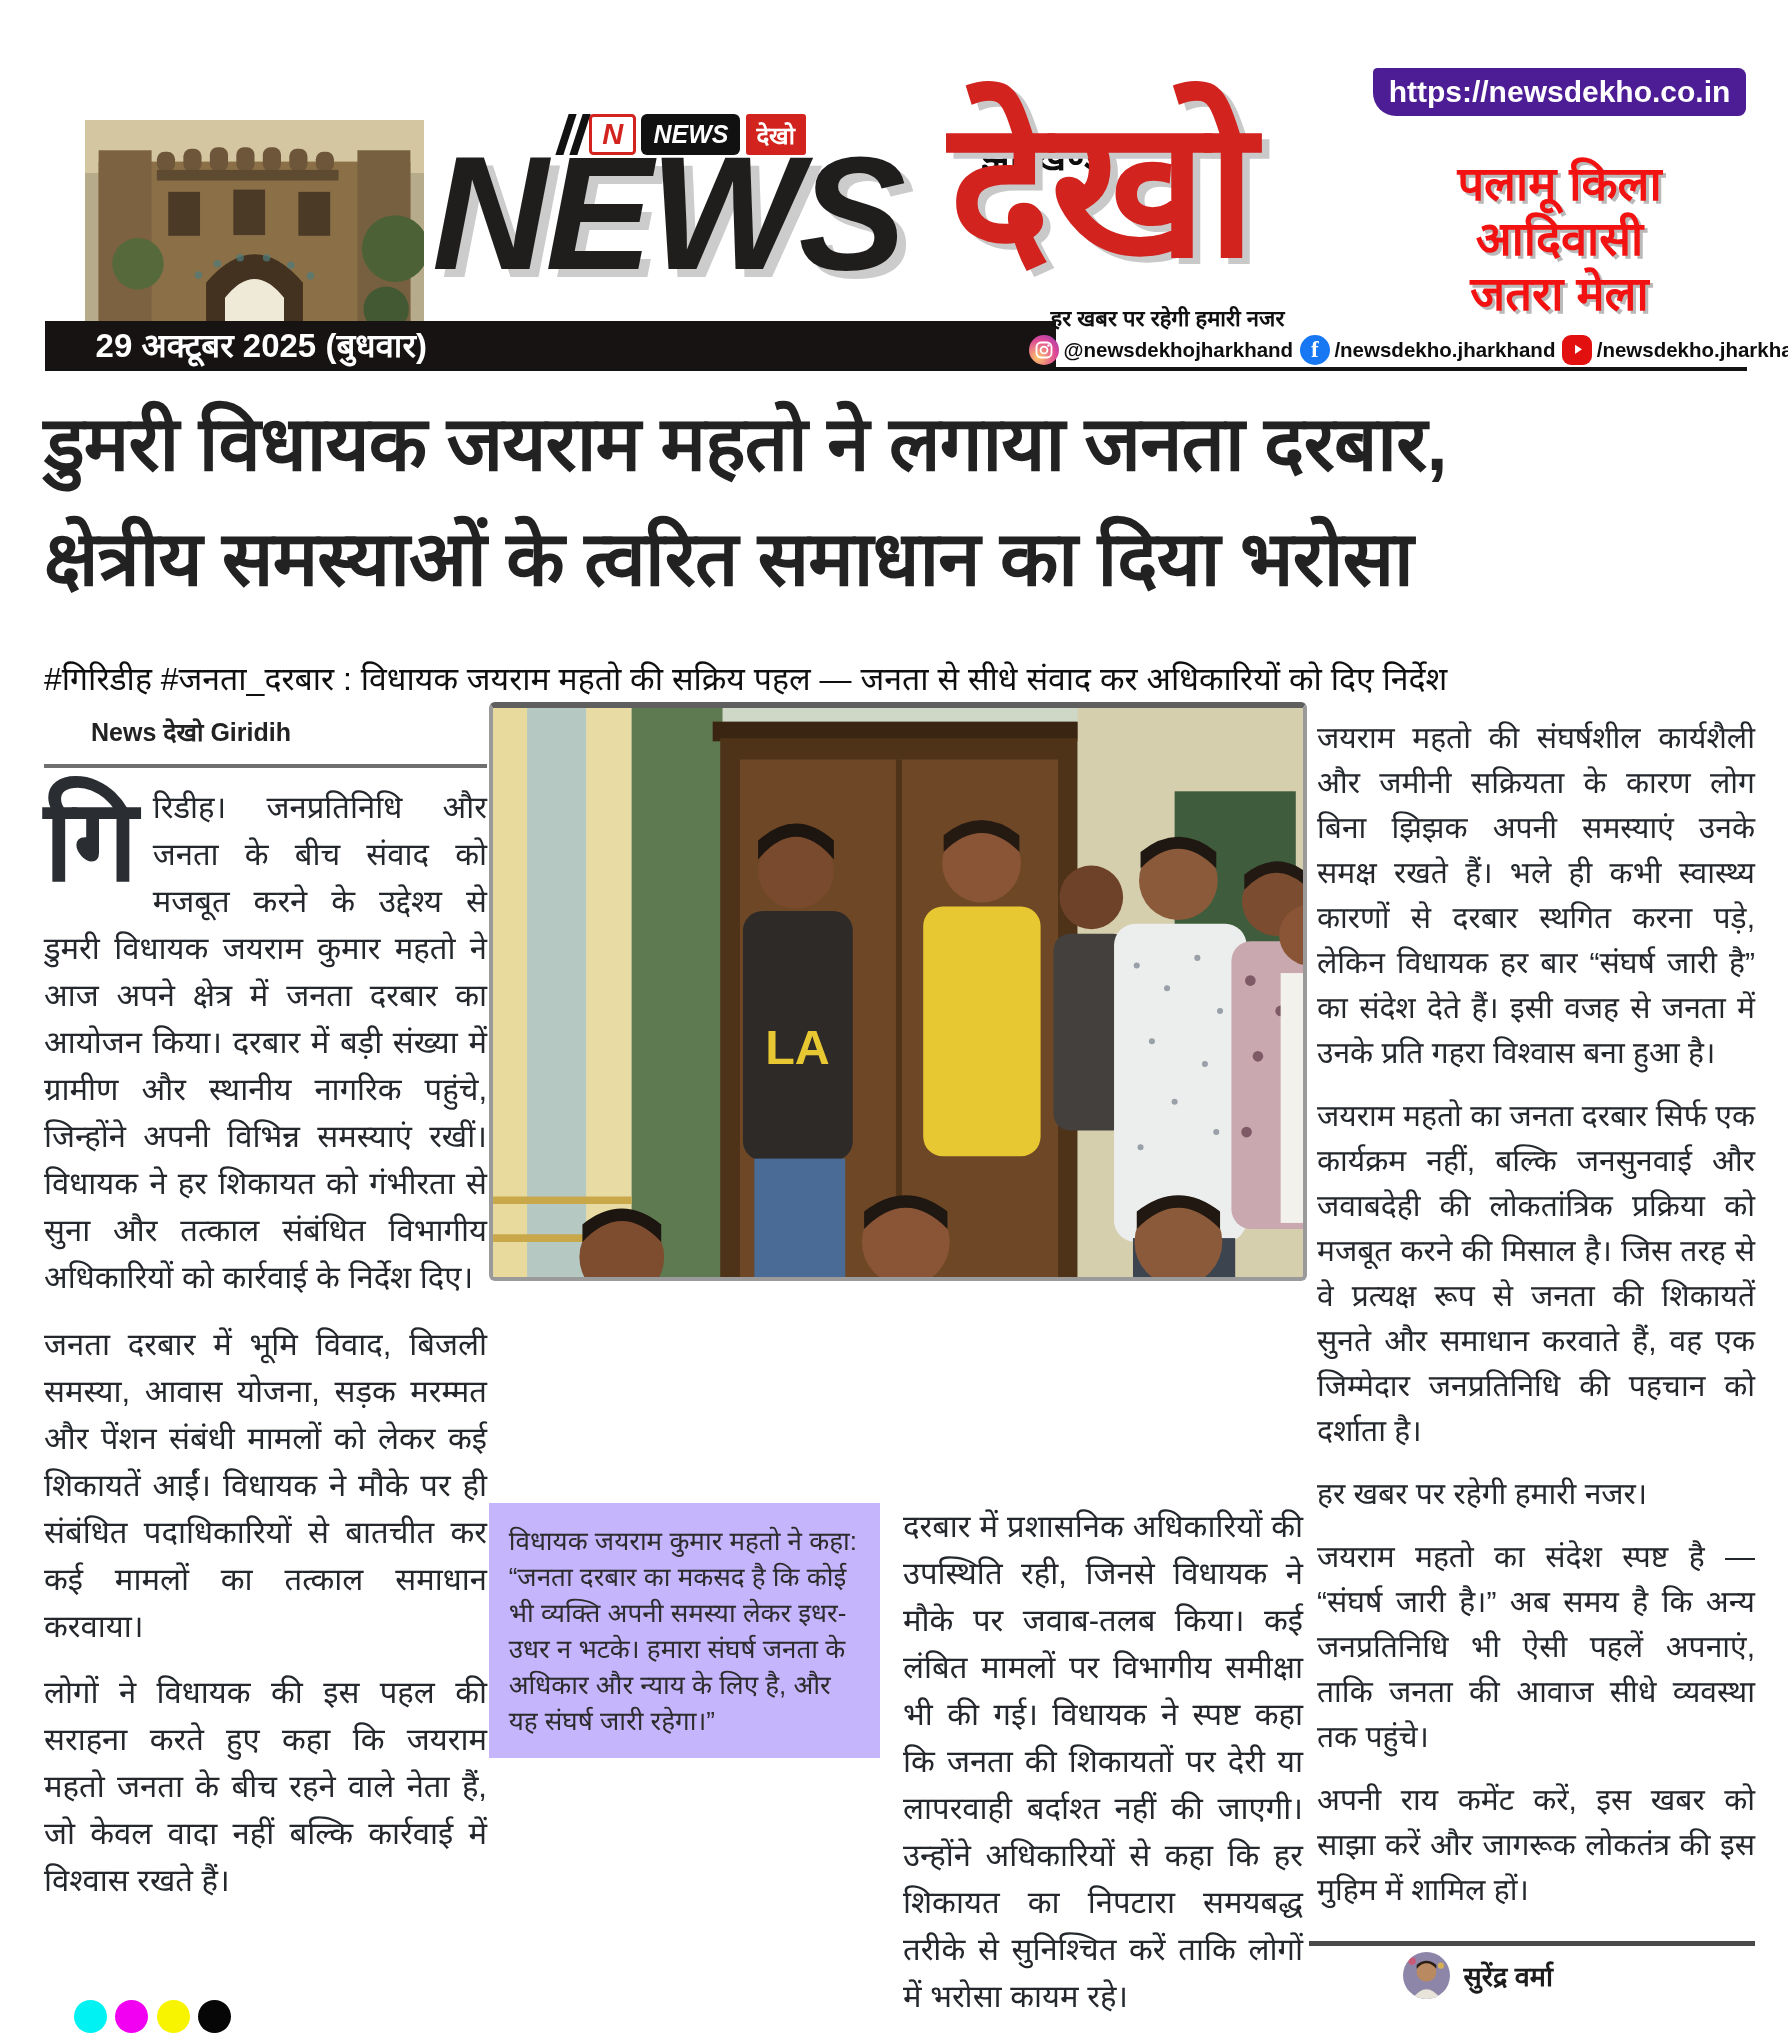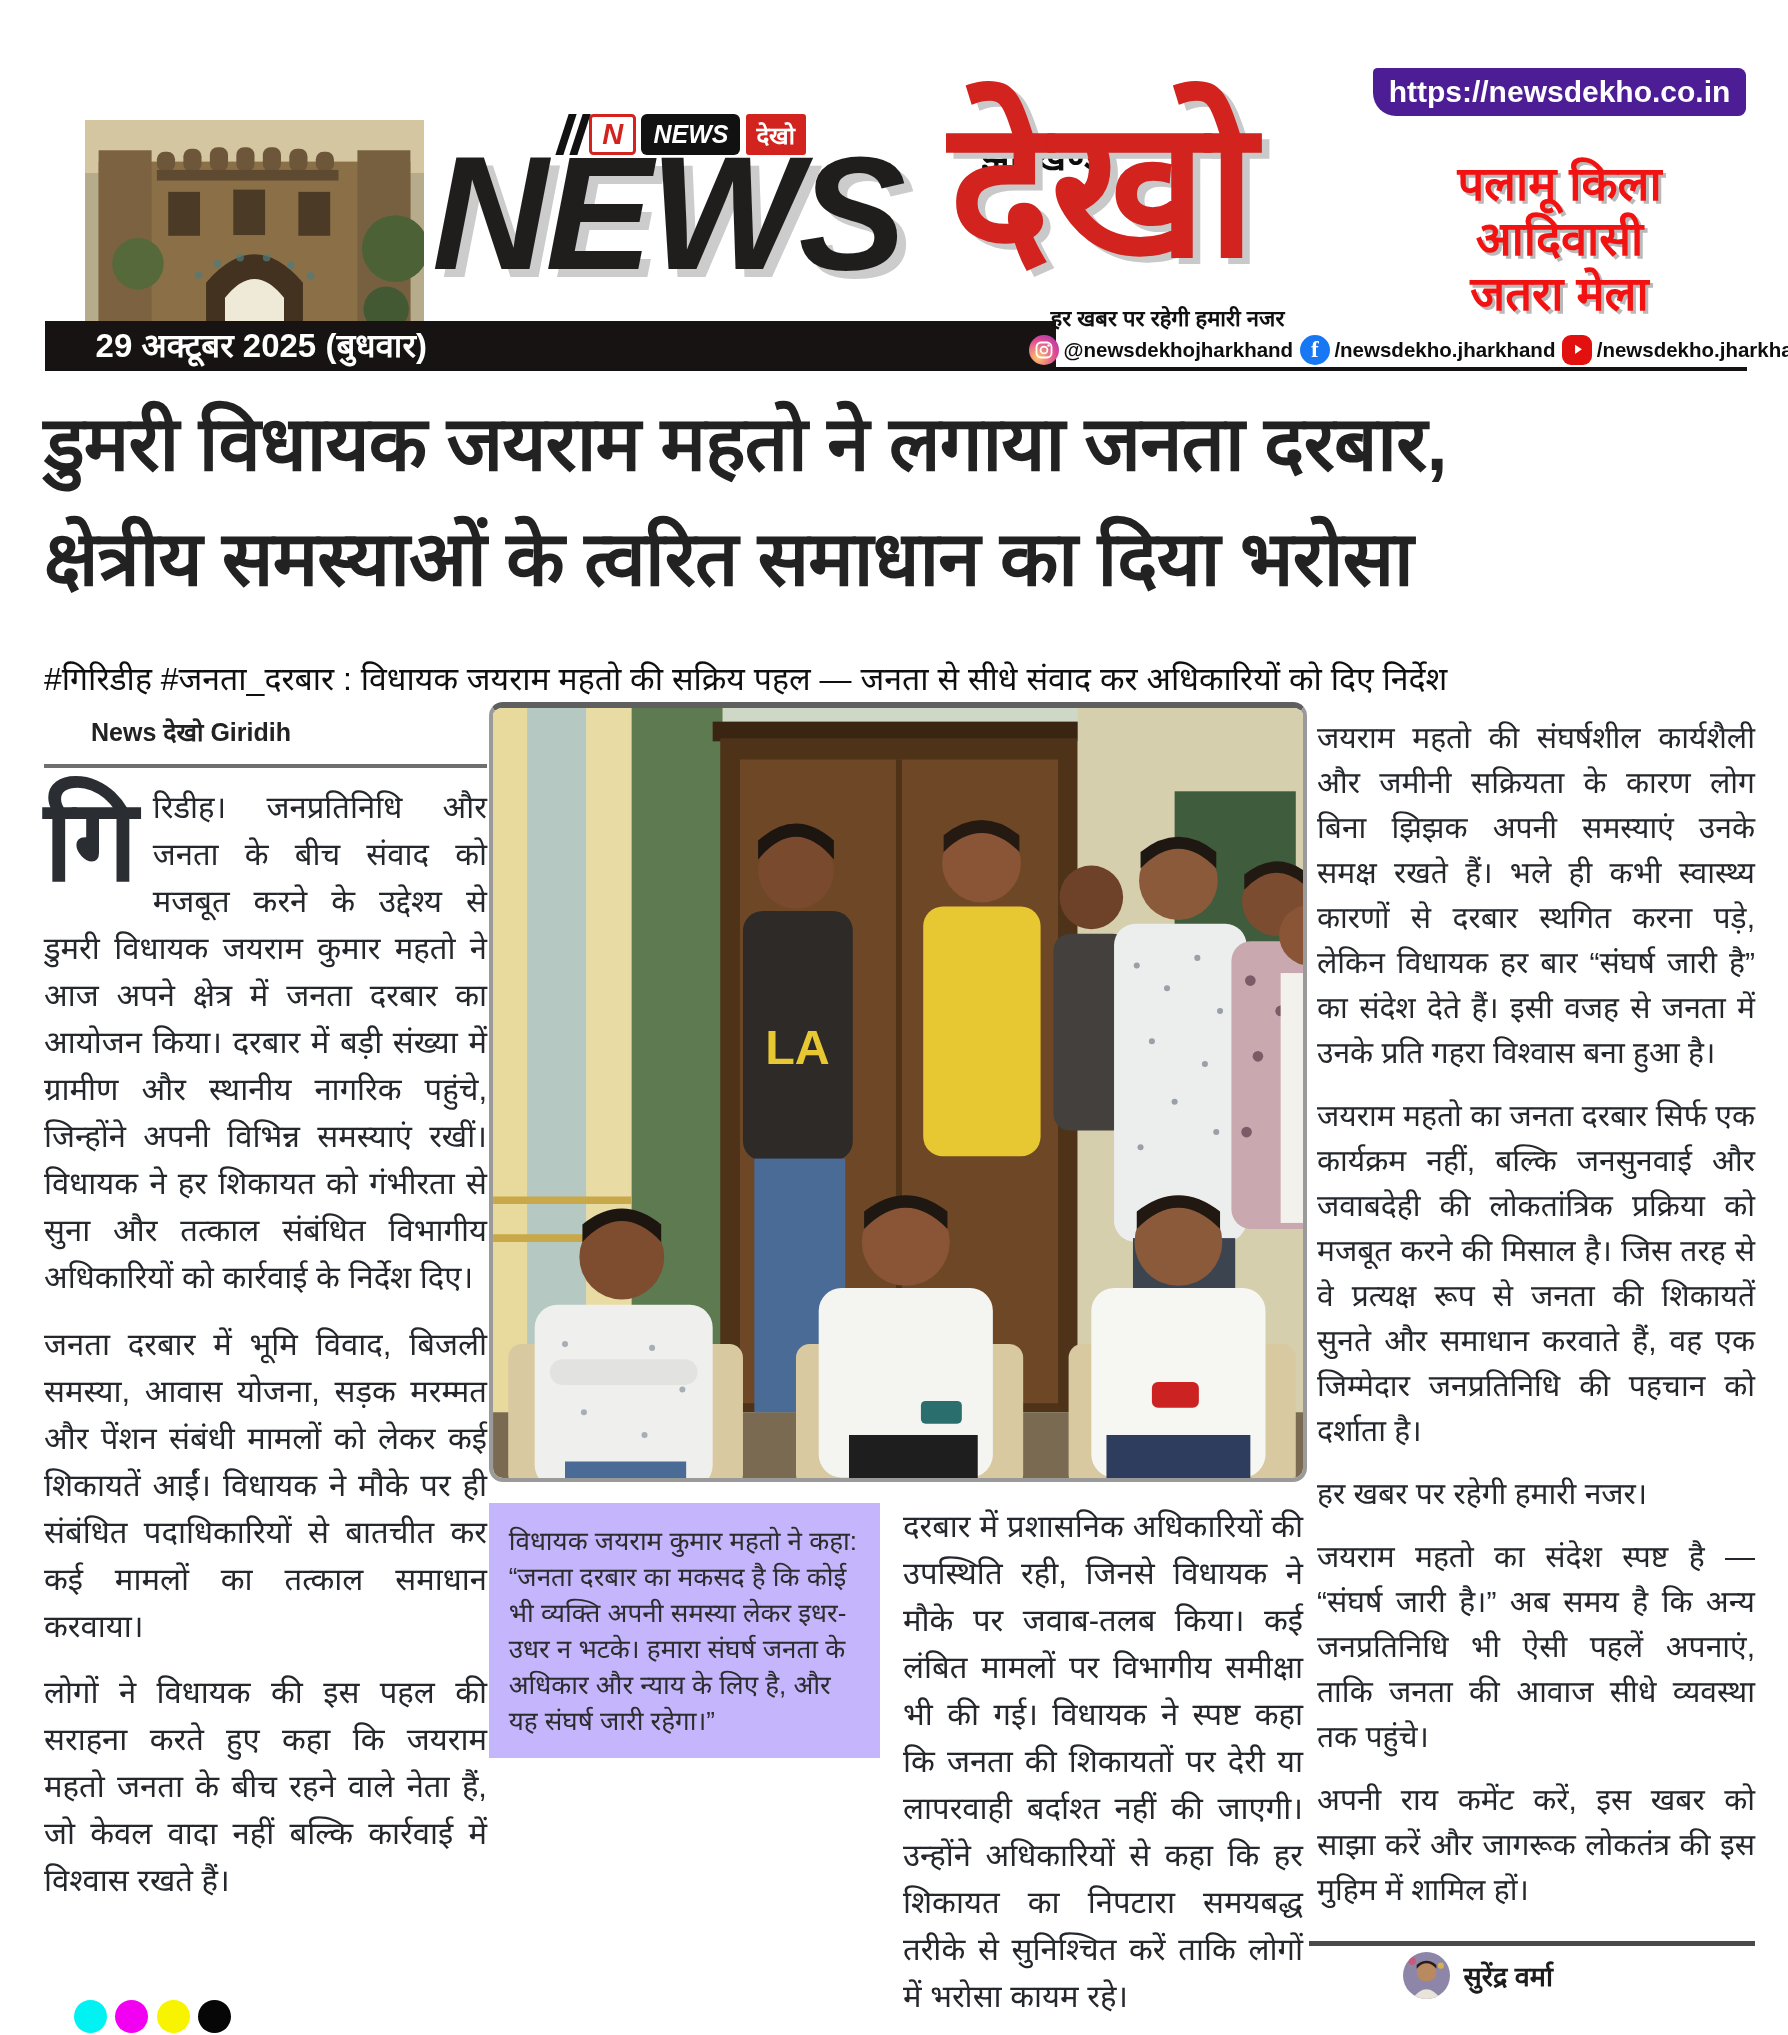--- a/index.html
+++ b/index.html
@@ -35,21 +35,21 @@
   .headline{left:44px;top:386px;width:1702px;}
   .headline div{font-size:76px;line-height:115px;font-weight:900;color:#222222;letter-spacing:-0.8px;}
   .subheadline{left:44px;top:656px;width:1702px;font-size:32px;font-weight:normal;color:#0f0f0f;}
   .byline{left:91px;top:714px;width:349px;font-size:25px;font-weight:bold;color:#222;}
   .byline-rule{left:44px;top:764px;width:443px;height:3.8px;background:#6f6f6f;}
   
   .col{text-align:justify;color:#24282d;}
   .col p{margin:0 0 19.7px;}
   .col-left{left:44px;top:784px;width:443px;font-size:31px;line-height:47px;}
   .dropcap{float:left;font-size:114px;line-height:89px;font-weight:bold;margin:12px 15px 4.5px 0;color:#2a2e33;}
-  .photo{left:489px;top:702px;width:818px;height:780px;border-radius:14px;overflow:hidden;border:4.5px solid #9a9a9a;border-top:6.8px solid #5f5f5f;box-sizing:border-box;}
+  .photo{left:489px;top:702px;width:818px;height:579px;border-radius:6px;overflow:hidden;border:4.5px solid #9a9a9a;border-top:6.8px solid #5f5f5f;box-sizing:border-box;}
   .caption{left:489px;top:1503px;width:391px;box-sizing:border-box;background:#c4b5fd;padding:19.7px 19.7px;font-size:26px;line-height:36px;color:#2c2c2c;}
   .col-mid{left:903px;top:1503px;width:400px;font-size:31px;line-height:47px;}
   .col-right{left:1317px;top:715px;width:438px;font-size:30px;line-height:45px;}
   .col-right p{margin:0 0 18px;}
   .standalone{margin:0 0 13.6px;}
   .author-rule{left:1309px;top:1941px;width:446px;height:4.5px;background:#4a4a4a;}
   .author{left:1403px;top:1952px;display:flex;align-items:center;gap:13.6px;}
   .avatar{width:47px;height:47px;border-radius:50%;overflow:hidden;flex:0 0 auto;}
   .author-name{font-size:27px;font-weight:bold;color:#1c1c1c;}
   

